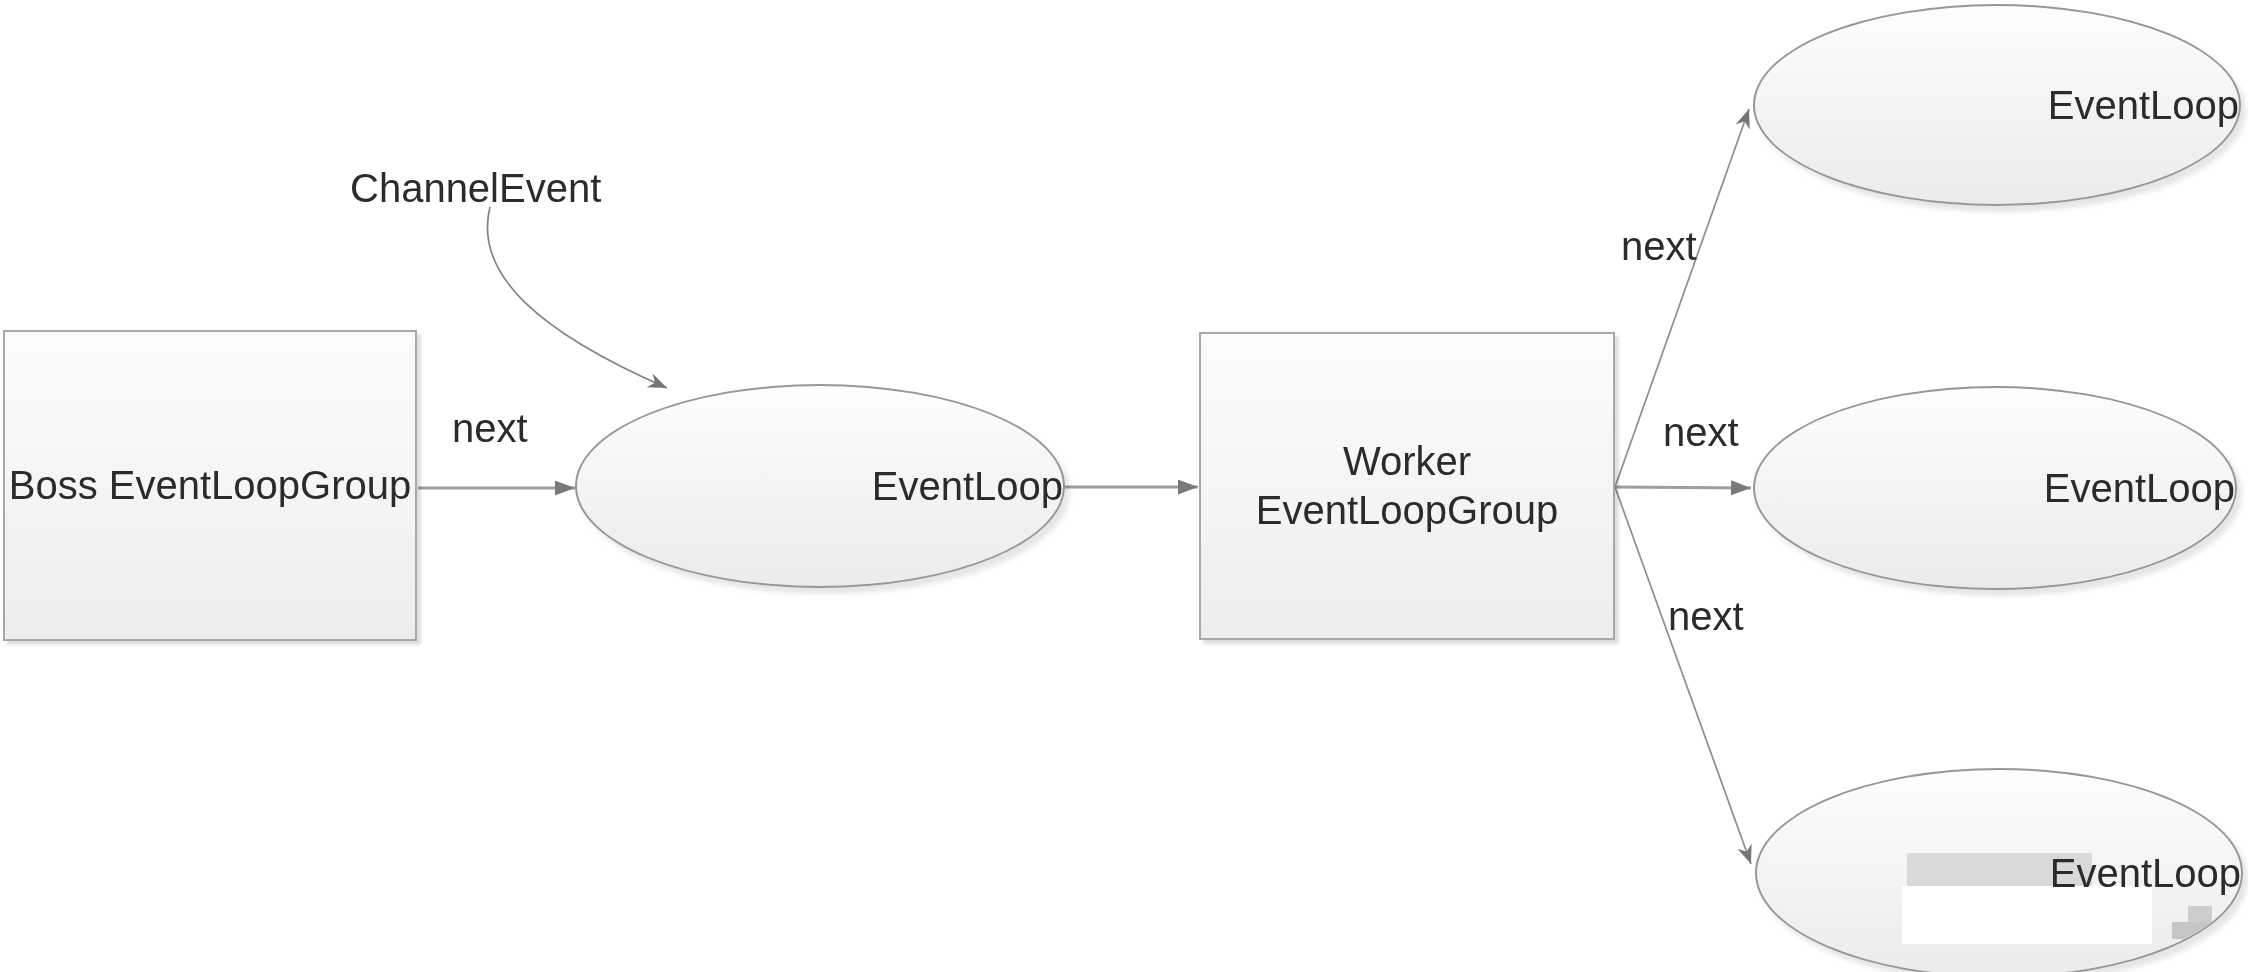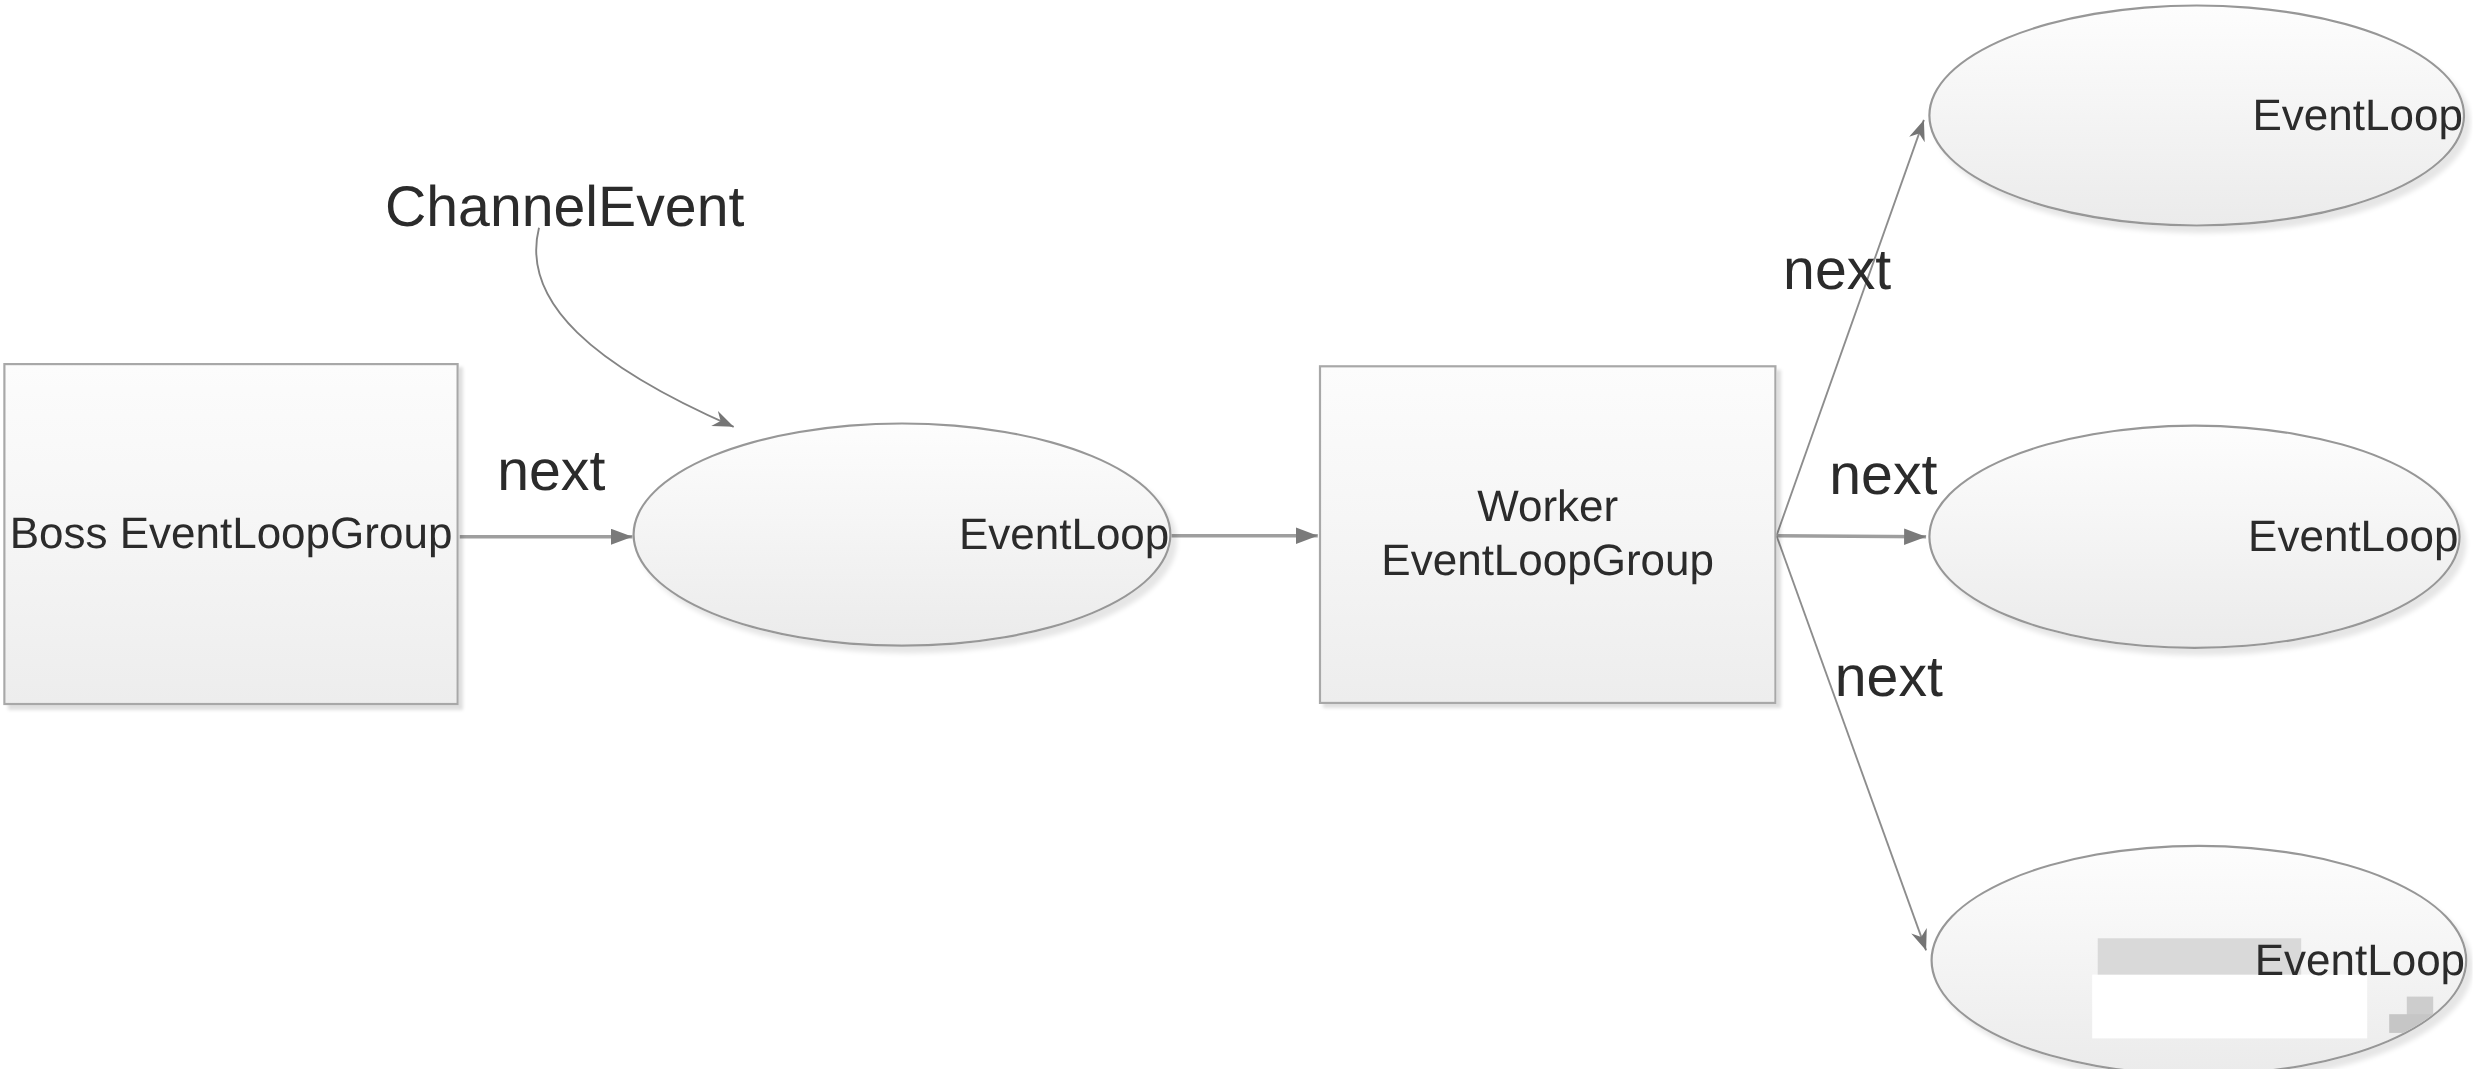--- a/index.html
+++ b/index.html
@@ -42,21 +42,21 @@
     display: flex;
     align-items: center;
     justify-content: flex-end;
     text-align: center;
     font-size: 40px;
     overflow: hidden;
   }
   .ellipse-node .node-label { position: relative; z-index: 3; }
   .edge-label {
     position: absolute;
-    font-size: 52px;
+    font-size: 40px;
     line-height: 44px;
     white-space: nowrap;
     text-align: right;
   }
   .patch { position: absolute; z-index: 1; }
   .patch.hl { z-index: 2; }
 </style>
 </head>
 <body>
 

